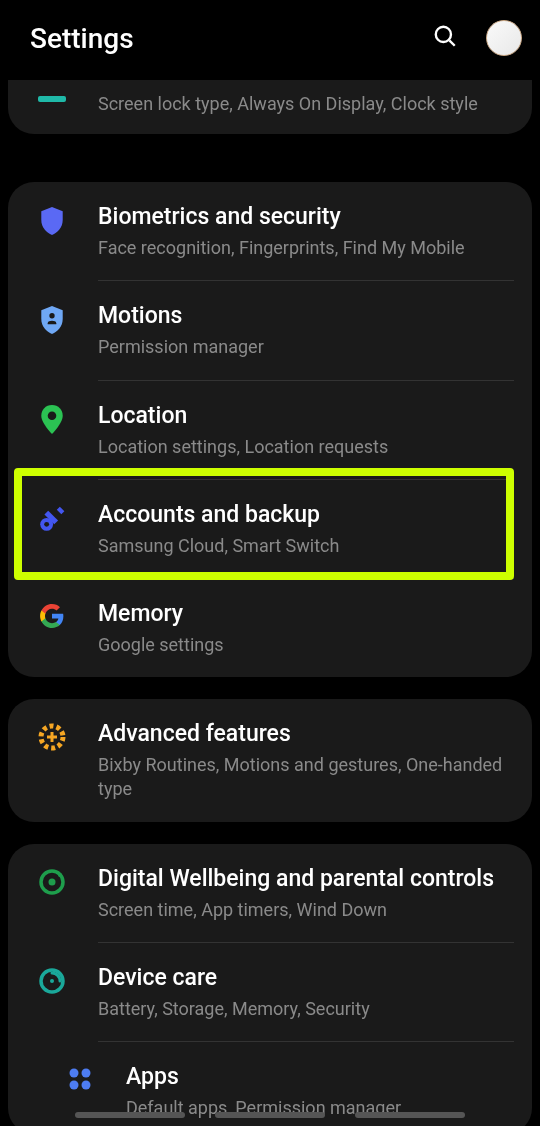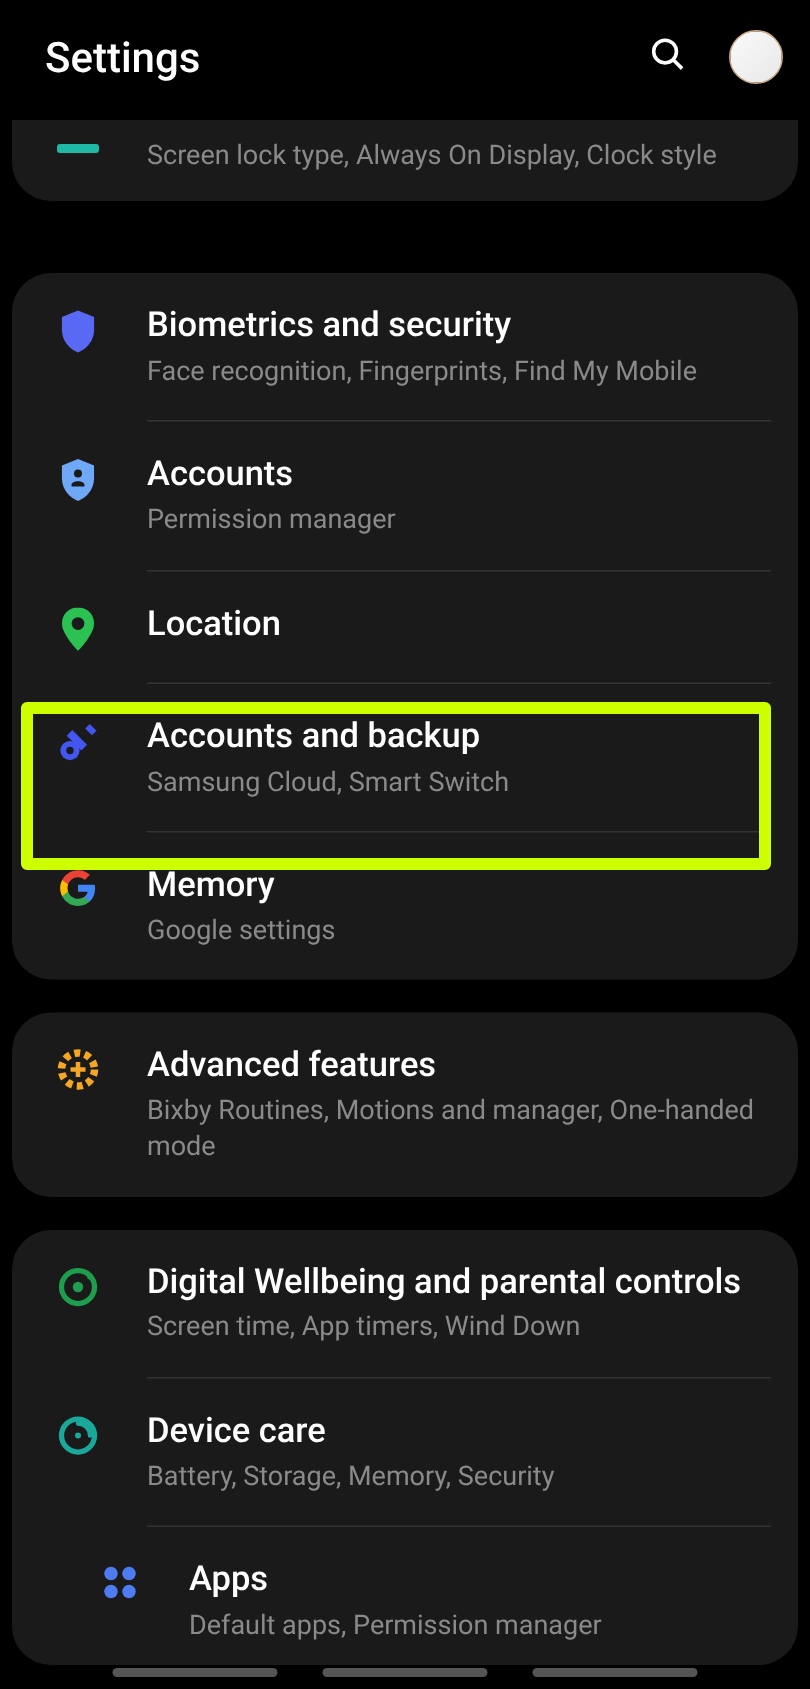--- a/index.html
+++ b/index.html
@@ -151,35 +151,36 @@
 
   <div class="item">
     <div class="icon-col">
       <svg width="26" height="30" viewBox="0 0 24 28">
           <path d="M12 1 L22 5 V13 C22 20 17 25 12 27 C7 25 2 20 2 13 V5 Z" fill="#6fa8f5"></path>
           <circle cx="12" cy="10" r="2.5" fill="#1a1a1a"></circle>
           <path d="M8 17 C8 14 16 14 16 17 V18 H8 Z" fill="#1a1a1a"></path>
         </svg>
     </div>
     <div class="text-col">
-      <div class="item-title">Accounts</div>
+      <div class="item-title">Motions</div>
       <div class="item-sub">Permission manager</div>
     </div>
   </div>
   <div class="divider"></div>
 
   <div class="item">
     <div class="icon-col">
       <svg width="22" height="30" viewBox="0 0 20 28">
           <path d="M10 0 C4 0 0 4.5 0 10 C0 17 10 27 10 27 S20 17 20 10 C20 4.5 16 0 10 0 Z" fill="#2bc253"></path>
           <circle cx="10" cy="10" r="4" fill="#1a1a1a"></circle>
         </svg>
     </div>
     <div class="text-col">
       <div class="item-title">Location</div>
+      <div class="item-sub">Location settings, Location requests</div>
     </div>
   </div>
   <div class="divider"></div>
 
   <div class="item">
     <div class="icon-col">
       <svg width="30" height="30" viewBox="0 0 28 28">
           <circle cx="9" cy="19" r="6" fill="#4356f0"></circle>
           <circle cx="9" cy="19" r="2.3" fill="#1a1a1a"></circle>
           <rect x="12" y="6" width="5" height="13" transform="rotate(-45 14 14)" fill="#4356f0"></rect>
@@ -215,21 +216,21 @@
   <div class="item">
     <div class="icon-col">
       <svg width="28" height="28" viewBox="0 0 28 28">
           <circle cx="14" cy="14" r="11" fill="none" stroke="#f5a623" stroke-width="5" stroke-dasharray="4 3"></circle>
           <line x1="14" y1="9" x2="14" y2="19" stroke="#f5a623" stroke-width="3"></line>
           <line x1="9" y1="14" x2="19" y2="14" stroke="#f5a623" stroke-width="3"></line>
         </svg>
     </div>
     <div class="text-col">
       <div class="item-title">Advanced features</div>
-      <div class="item-sub">Bixby Routines, Motions and manager, One-handed mode</div>
+      <div class="item-sub">Bixby Routines, Motions and gestures, One-handed type</div>
     </div>
   </div>
 </div>
 
 <div class="group" style="margin-bottom:0;">
   <div class="item">
     <div class="icon-col">
       <svg width="28" height="28" viewBox="0 0 28 28">
           <circle cx="14" cy="14" r="11" fill="none" stroke="#1e9e4c" stroke-width="3.5"></circle>
           <circle cx="14" cy="14" r="3.5" fill="#1e9e4c"></circle>

